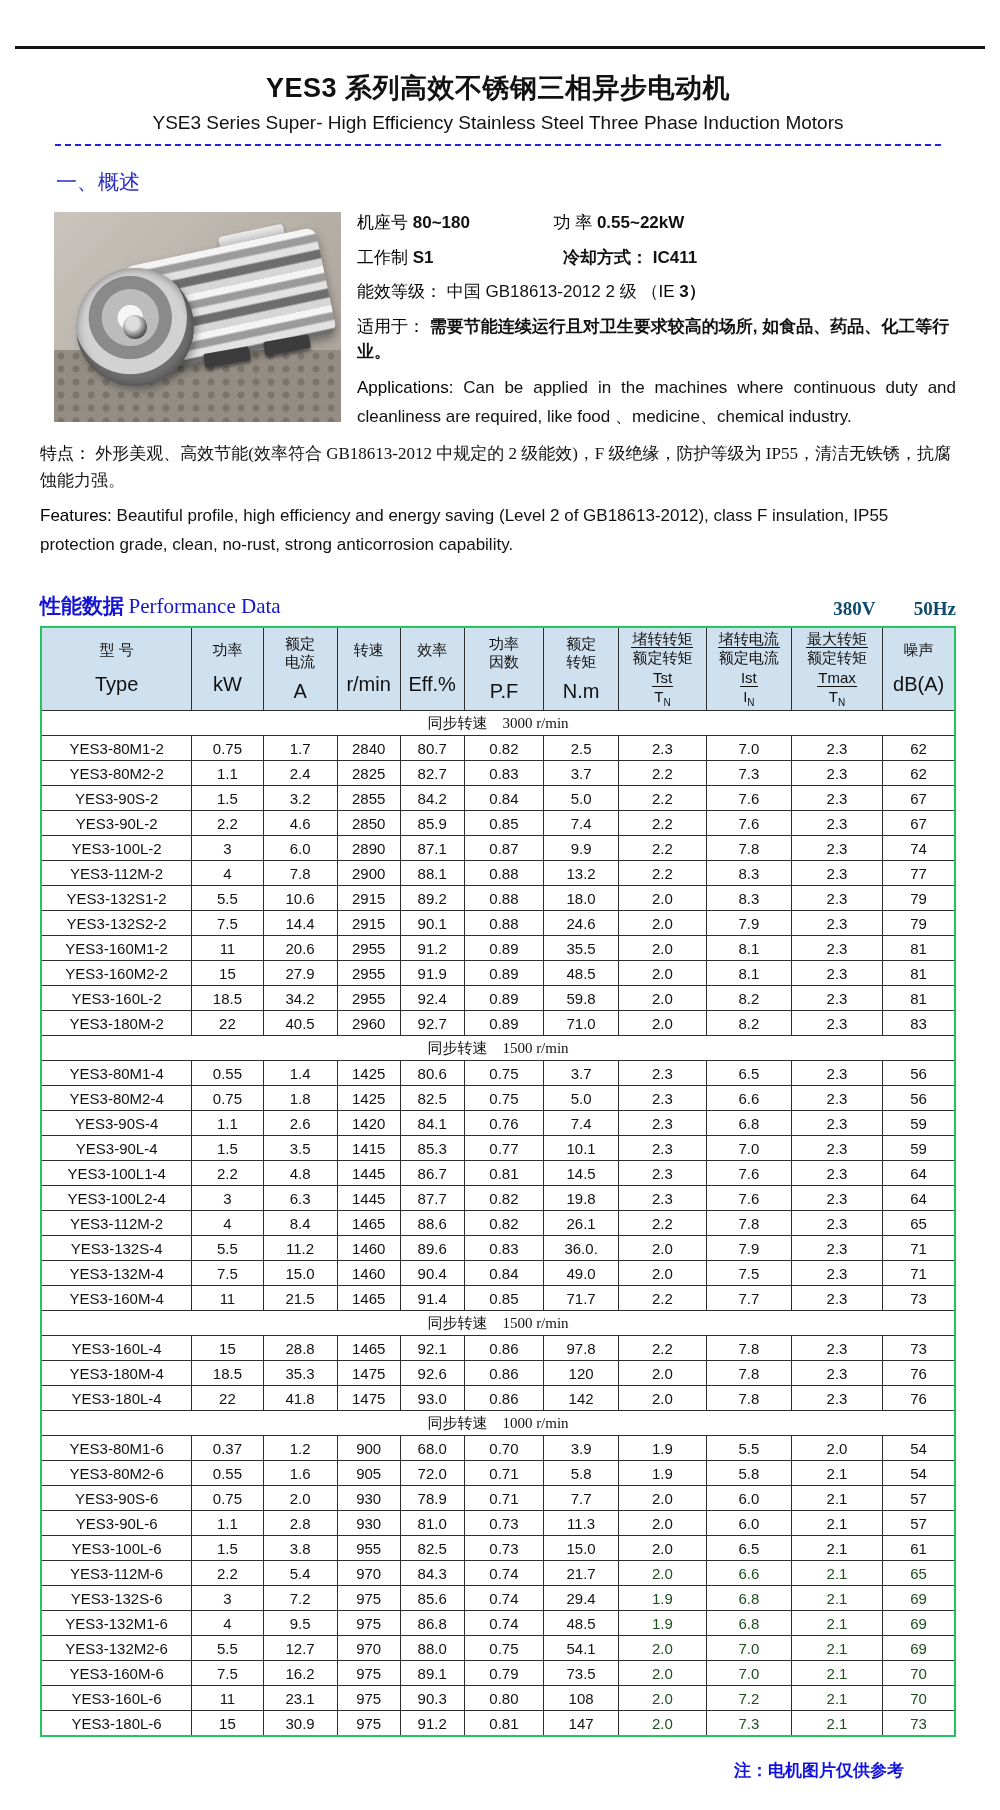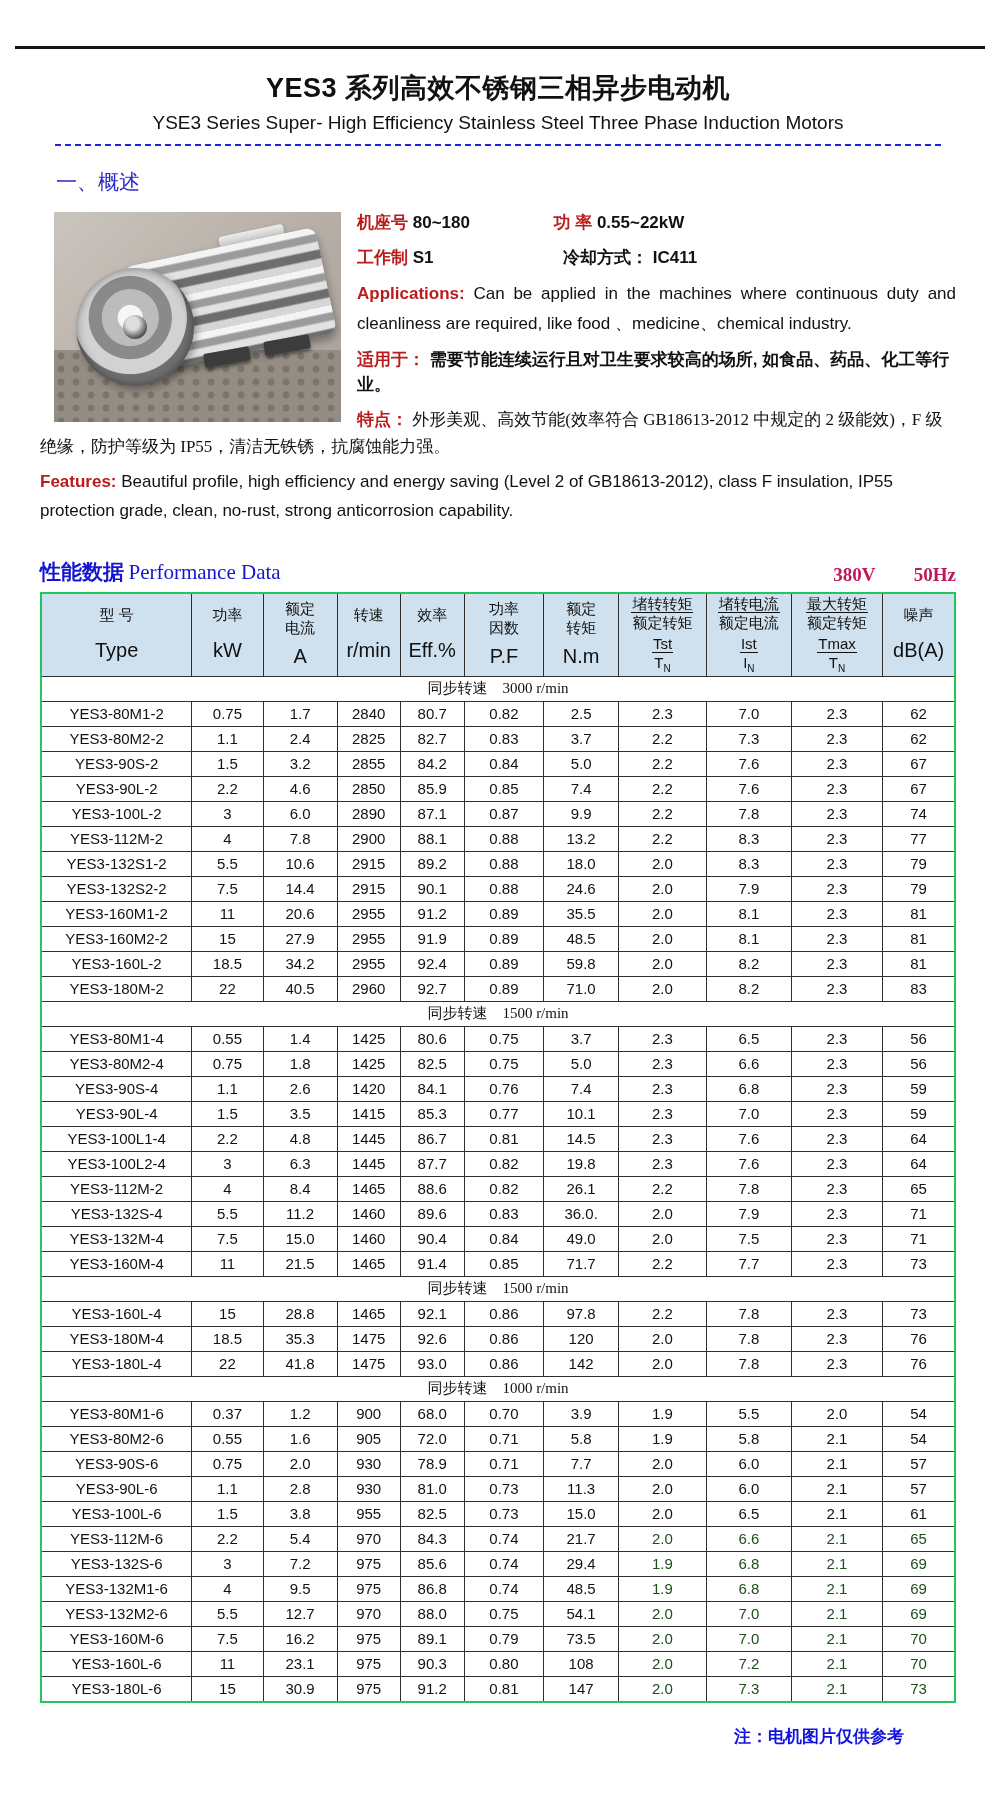--- a/index.html
+++ b/index.html
@@ -25,32 +25,32 @@
      background:linear-gradient(180deg,#ececec,#8f8f8f 60%,#c7c7c7);border-radius:4px;box-shadow:0 2px 4px rgba(0,0,0,.3);}
   .m-face{position:absolute;left:22px;top:56px;width:118px;height:118px;border-radius:50%;
      background:radial-gradient(circle at 46% 42%,#f6f6f6 0 13%,#bcbcbc 14% 30%,#8a8a8a 31% 44%,#d2d2d2 45% 60%,#6f6f6f 61% 76%,#a8a8a8 77% 100%);
      box-shadow:inset 0 0 10px rgba(0,0,0,.45),3px 4px 7px rgba(0,0,0,.3);}
   .m-hub{position:absolute;left:47px;top:47px;width:24px;height:24px;border-radius:50%;
      background:radial-gradient(circle at 40% 35%,#ddd 0 30%,#555 70%,#222 100%);}
   .m-foot{position:absolute;width:46px;height:14px;background:#3c3c3c;bottom:58px;border-radius:2px;
      box-shadow:0 3px 3px rgba(0,0,0,.4);}
   .f1{left:150px;transform:rotate(-10deg);} .f2{left:210px;transform:rotate(-10deg);bottom:70px;}
   .spec-line{margin:2px 0 9px 0;font-weight:bold;}
-  .lbl{color:#b91c1c;font-weight:bold;}
+  .lbl{color:#000000;font-weight:normal;}
   .spec-gap{display:inline-block;width:74px;}
   .spec-gap2{display:inline-block;width:120px;}
   .para{margin:4px 0 8px 0;}
   .just{text-align:justify;}
   .feat{font-family:"Liberation Serif","DejaVu Serif",serif;}
   .clear{clear:both;}
   
   .perf-head{display:flex;justify-content:space-between;align-items:flex-end;margin:24px 0 6px 0;}
   .perf-title-cn{font-size:21px;font-weight:bold;color:#1414d4;}
   .perf-title-en{font-size:21px;color:#1414d4;font-family:"Liberation Serif","DejaVu Serif",serif;}
-  .perf-volt{font-size:19px;font-weight:bold;color:#be185d;font-family:"Liberation Serif","DejaVu Serif",serif;}
+  .perf-volt{font-size:19px;font-weight:bold;color:#0c4a6e;font-family:"Liberation Serif","DejaVu Serif",serif;}
   .perf-volt span{margin-left:34px;}
   
   table.perf{width:100%;border-collapse:collapse;border:2px solid #22c55e;table-layout:fixed;}
   table.perf th,table.perf td{border:1.4px solid #2e2e2e;text-align:center;padding:0;}
   table.perf th{background:#cfe0ee;font-weight:normal;height:82px;font-size:15px;vertical-align:middle;}
   .hcell{display:flex;flex-direction:column;justify-content:space-evenly;height:82px;line-height:1.25;}
   .hcell .en{font-size:20px;}
   .fr-top{display:block;line-height:1.3;}
   .fr-top .u, .fr-u{border-bottom:1.3px solid #111;padding:0 1px;}
   table.perf td{height:24px;font-size:15px;}
@@ -95,29 +95,33 @@
     </div>
 
     <div class="spec-line">
       <span class="lbl">工作制</span>
       <span>S1</span>
       <span class="spec-gap2"></span>
       <span>冷却方式：</span>
       <span>IC411</span>
     </div>
 
+    <div class="spec-line">
+      <span class="lbl">能效等级：</span>
+      <span style="font-weight:normal">中国 GB18613-2012  2 级 （</span><span class="lbl">IE</span><span> 3）</span>
+    </div>
+
+    <div class="para">
+      <span class="lbl">适用于：</span>
+      <span style="font-weight:bold">需要节能连续运行且对卫生要求较高的场所, 如食品、药品、化工等行业。</span>
+    </div>
 
     <div class="para just" style="line-height:1.75;">
       <span class="lbl">Applications:</span>
       <span>Can be applied in the machines where continuous duty and cleanliness are required, like food 、medicine、chemical industry.</span>
-    </div>
-
-    <div class="para">
-      <span class="lbl">适用于：</span>
-      <span style="font-weight:bold">需要节能连续运行且对卫生要求较高的场所, 如食品、药品、化工等行业。</span>
     </div>
 
     <div class="para feat" style="line-height:1.6;">
       <span class="lbl" style="font-family:'Liberation Sans',sans-serif">特点：</span>
       <span>外形美观、高效节能(效率符合 GB18613-2012 中规定的 2 级能效)，F 级绝缘，防护等级为 IP55，清洁无铁锈，抗腐蚀能力强。</span>
     </div>
 
     <div class="para" style="line-height:1.7;">
       <span class="lbl">Features:</span>
       <span>Beautiful profile, high efficiency and energy saving (Level 2 of GB18613-2012), class F insulation, IP55 protection grade, clean, no-rust, strong anticorrosion capability.</span>

